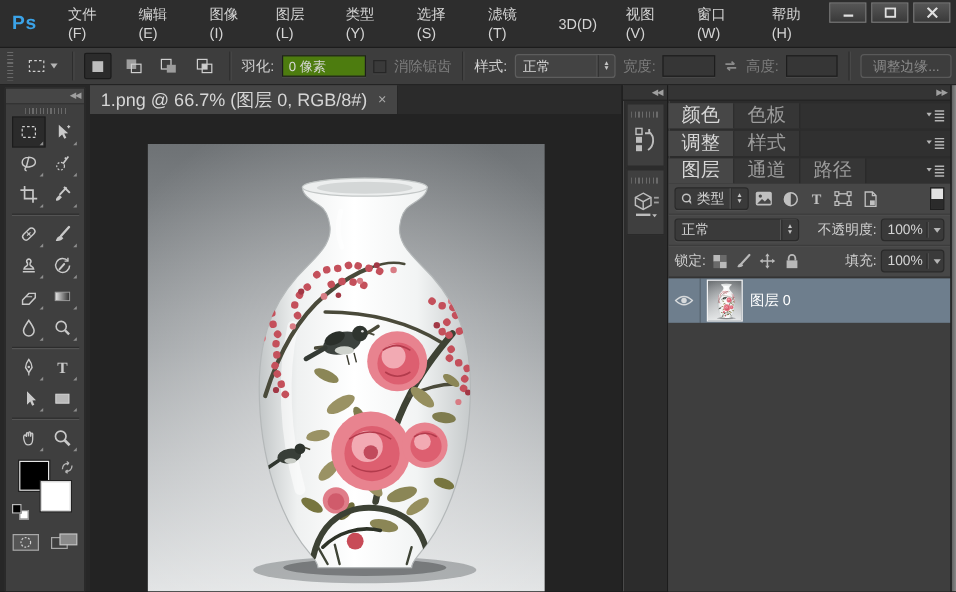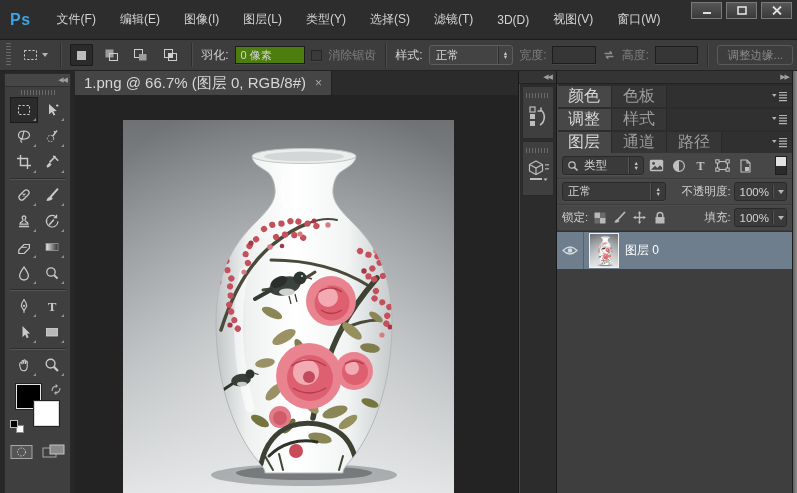--- a/index.html
+++ b/index.html
@@ -126,20 +126,21 @@
     <span class="menu-item">文件(F)</span>
     <span class="menu-item">编辑(E)</span>
     <span class="menu-item">图像(I)</span>
     <span class="menu-item">图层(L)</span>
     <span class="menu-item">类型(Y)</span>
     <span class="menu-item">选择(S)</span>
     <span class="menu-item">滤镜(T)</span>
     <span class="menu-item">3D(D)</span>
     <span class="menu-item">视图(V)</span>
     <span class="menu-item">窗口(W)</span>
+    <span class="menu-item">帮助(H)</span>
     <div class="win-controls">
       <div class="win-btn">
         <svg width="10" height="9">
             <path d="M1,7 H9" stroke="#e0e0e0" stroke-width="2"></path>
           </svg>
       </div>
       <div class="win-btn">
         <svg width="10" height="9">
             <rect x="1" y="1" width="8" height="7" fill="none" stroke="#e0e0e0" stroke-width="1.6"></rect>
           </svg>
@@ -603,21 +604,21 @@
           <div class="ptab">路径</div>
           <svg class="pmenu" width="15" height="11">
             <path d="M0,3 l4.5,0 l-2.25,3 Z" fill="#b5b5b5"></path>
             <path d="M7,1.5 h8 M7,4.2 h8 M7,6.9 h8 M7,9.6 h8" stroke="#b5b5b5" stroke-width="1.2"></path>
           </svg>
         </div>
 
         <div class="laypanel">
 
           <div class="lrow">
-            <div class="field" style="width:82px;">
+            <div class="field" style="width:62px;">
               <svg width="12" height="12" style="margin-left:4px;">
                 <circle cx="5" cy="5" r="3.2" fill="none" stroke="#c0c0c0" stroke-width="1.2"></circle>
                   <path d="M7.4,7.4 L10.5,10.5" stroke="#c0c0c0" stroke-width="1.6"></path>
               </svg>
               <span class="dtext">类型</span>
               <span class="spin">▲<span>▼</span></span>
             </div>
             <div class="ficon">
               <svg width="15" height="13">
                 <rect x="0.8" y="0.8" width="13.4" height="11.4" rx="1.5" fill="#c0c0c0"></rect>

